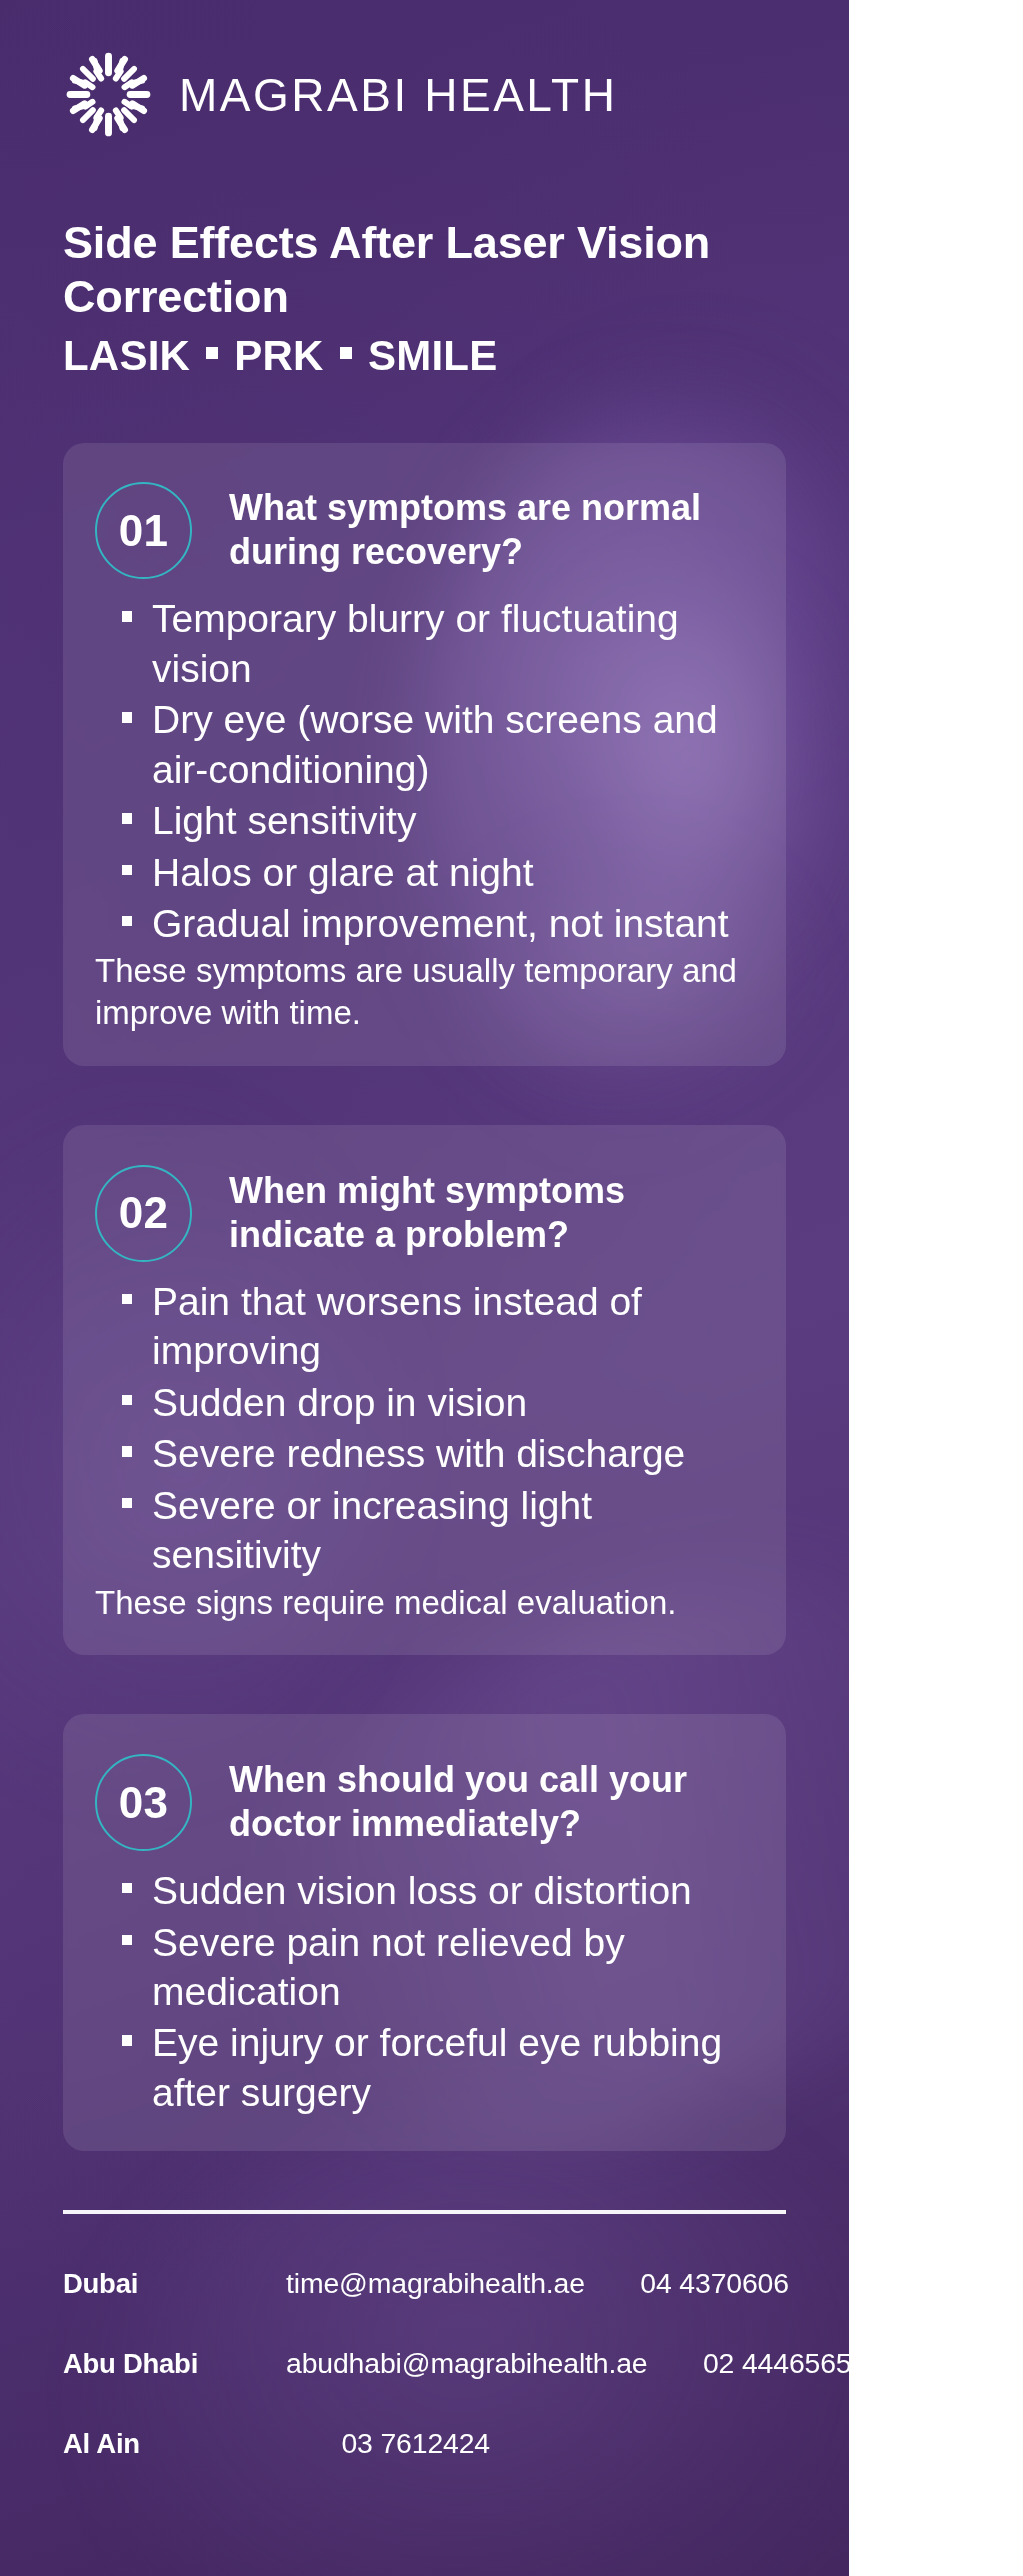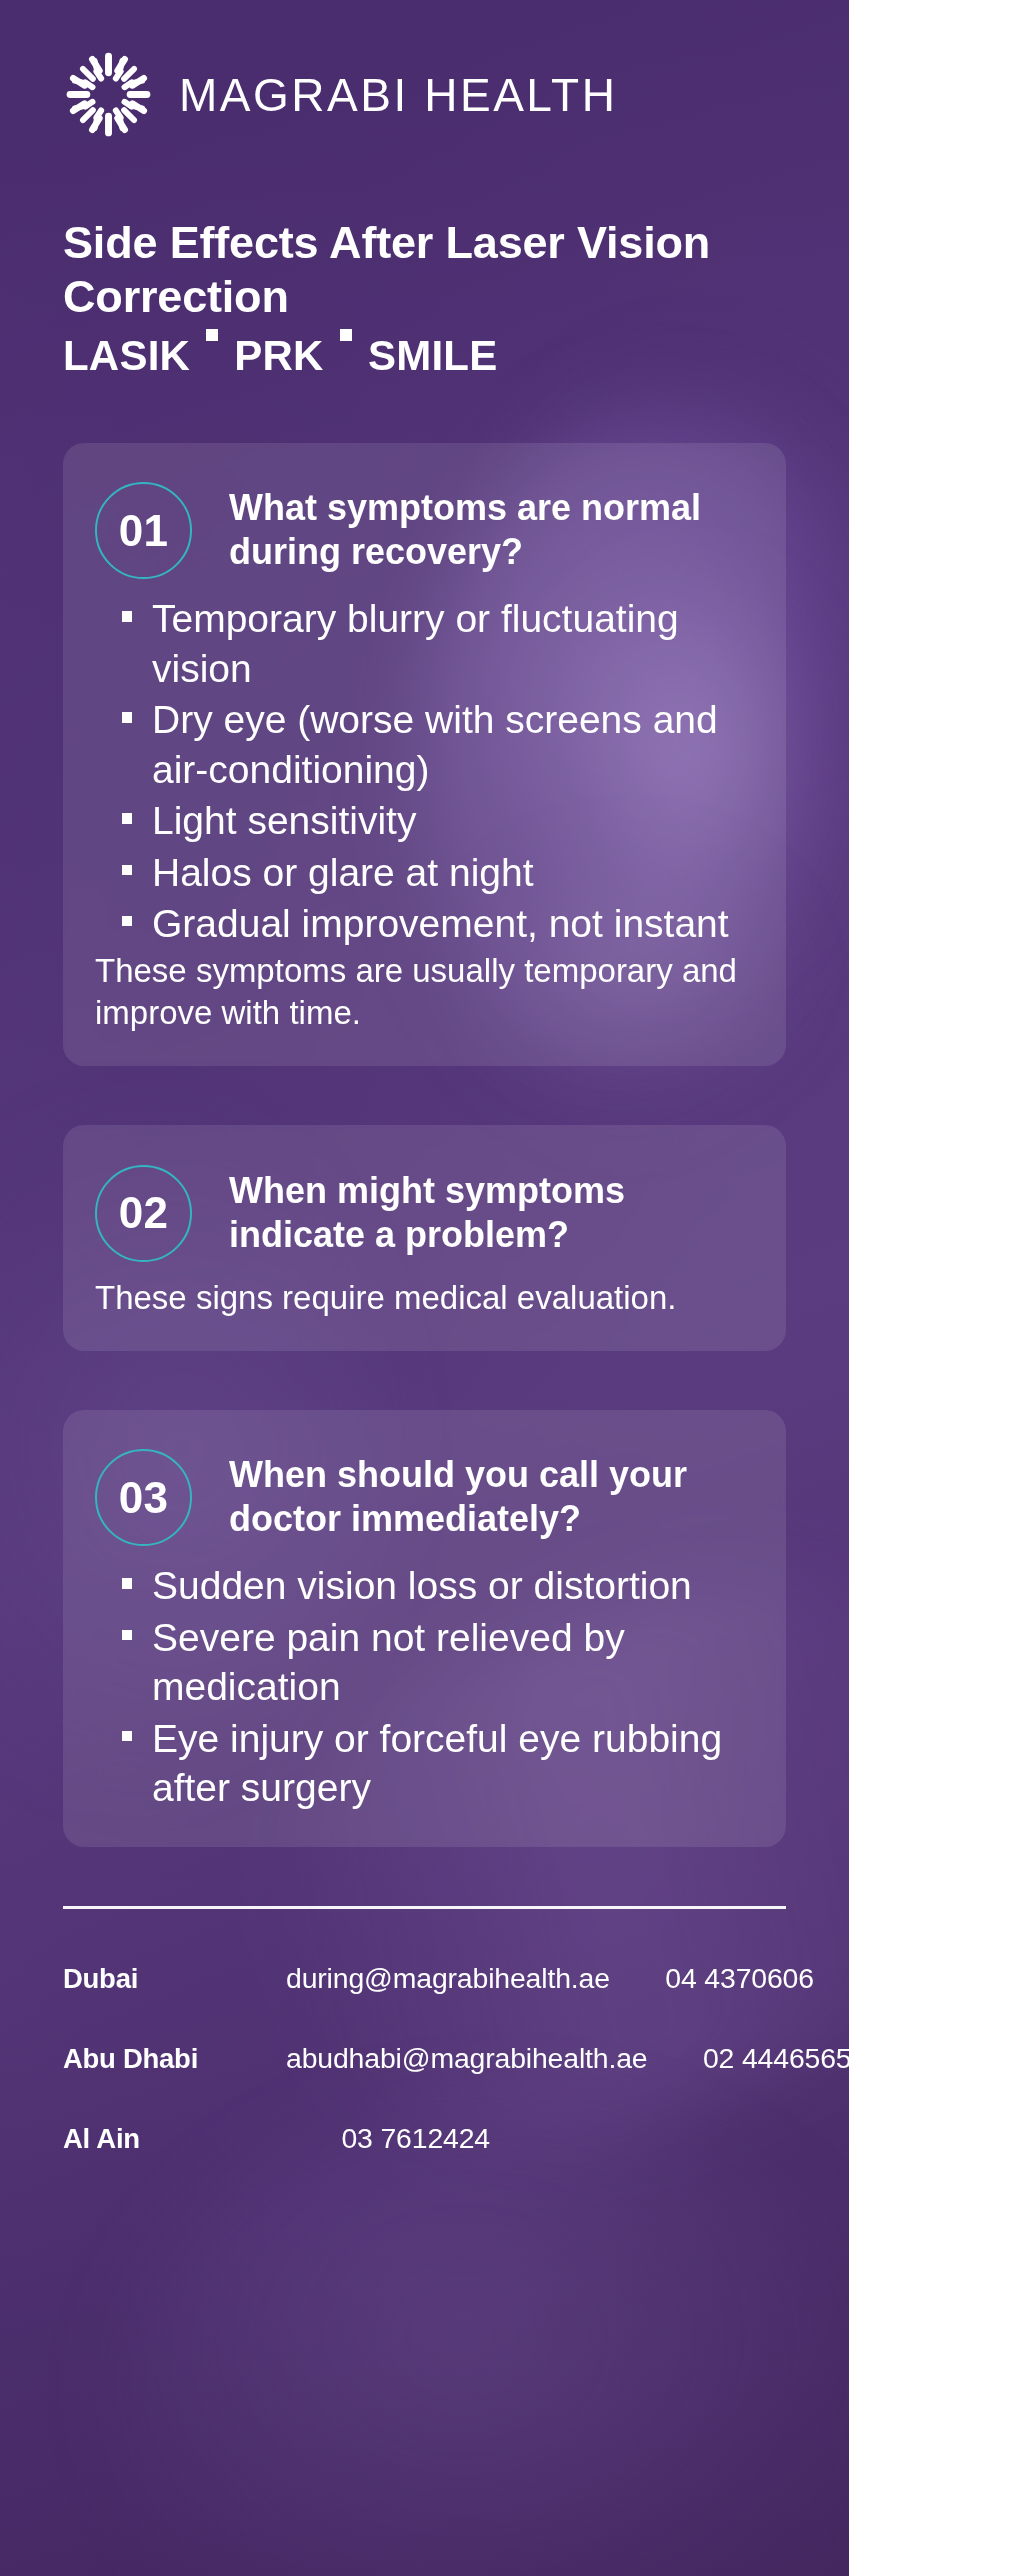--- a/index.html
+++ b/index.html
@@ -98,21 +98,21 @@
     line-height:1.20;
     letter-spacing:-0.004em;
     max-width:758px;
   }
   .subhead {
     color:#ffffff;
     font-size:42px;
     font-weight:bold;
     margin-top:7.6px;
     letter-spacing:0.005em;
-    display:flex; align-items:flex-start; gap:0;
+    display:flex; align-items:center; gap:0;
   }
   .sq {
     display:inline-block;
     width:12.3px; height:12.3px;
     background:#ffffff;
     margin:0 16px;
     position:relative; top:-2.8px;
   }
 
   
@@ -310,20 +310,26 @@
       </section>
 
       <section class="card">
         <div class="card-head">
           <div class="num-badge">
             <span>02</span>
           </div>
           <h2 class="card-q">When might symptoms indicate a problem?</h2>
         </div>
         <div class="card-body">
+          <ul class="bullets">
+            <li>Pain that worsens instead of improving</li>
+            <li>Sudden drop in vision</li>
+            <li>Severe redness with discharge</li>
+            <li>Severe or increasing light sensitivity</li>
+          </ul>
           <p class="card-note">These signs require medical evaluation.</p>
         </div>
       </section>
 
       <section class="card">
         <div class="card-head">
           <div class="num-badge">
             <span>03</span>
           </div>
           <h2 class="card-q">When should you call your doctor immediately?</h2>
@@ -337,21 +343,21 @@
         </div>
       </section>
 
     </div>
 
     <div class="footer">
       <div class="rule"></div>
 
       <div class="contact-row">
         <div class="c-city">Dubai</div>
-        <div class="c-email">during@magrabihealth.ae</div>
+        <div class="c-email">time@magrabihealth.ae</div>
         <div class="c-phone">04 4370606</div>
       </div>
 
       <div class="contact-row">
         <div class="c-city">Abu Dhabi</div>
         <div class="c-email">abudhabi@magrabihealth.ae</div>
         <div class="c-phone">02 4446565</div>
       </div>
 
       <div class="contact-row">

